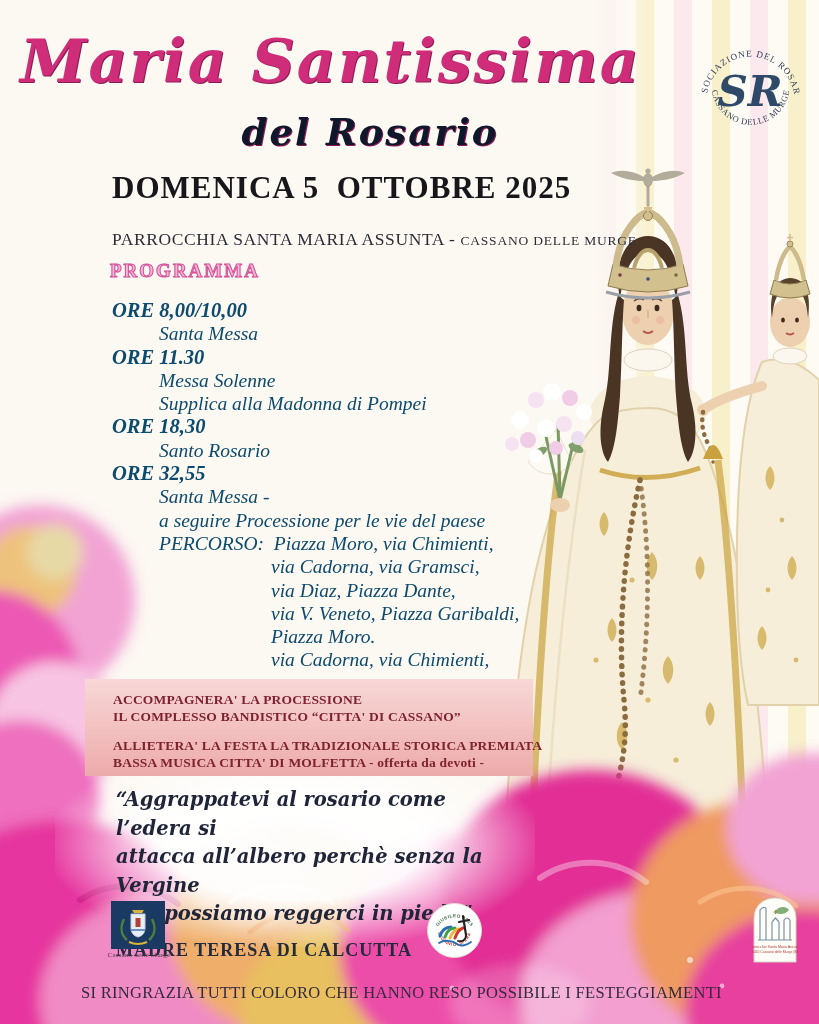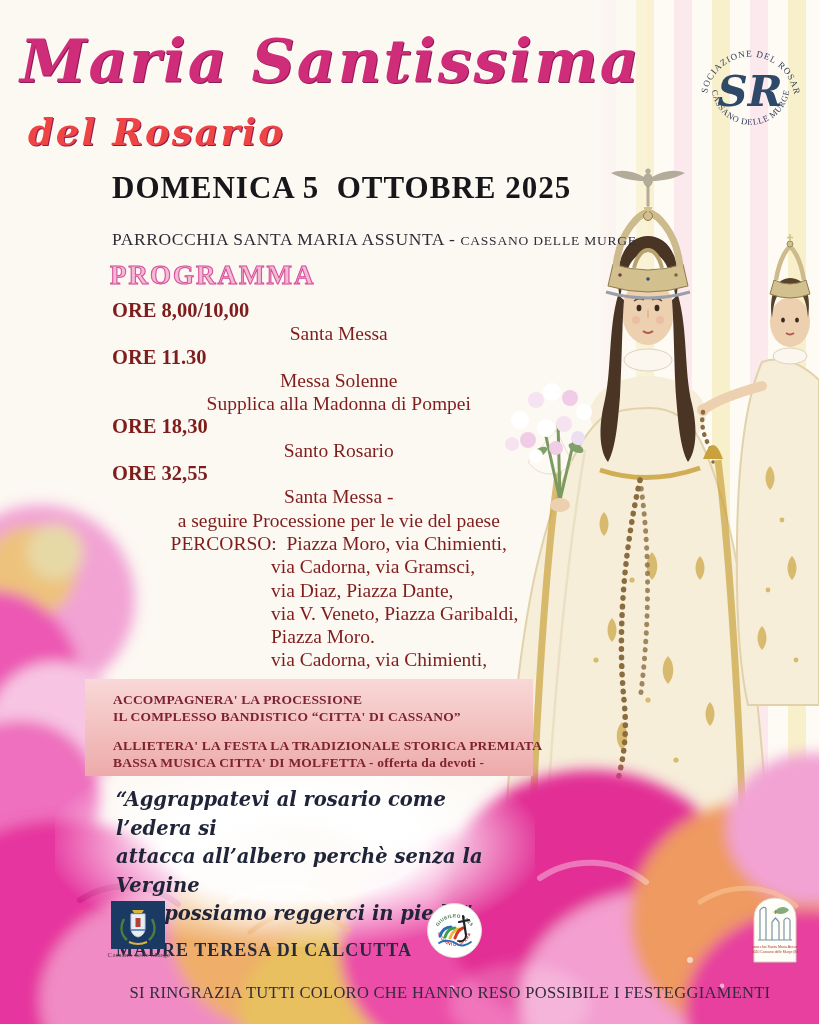--- a/index.html
+++ b/index.html
@@ -22,42 +22,42 @@
     background:radial-gradient(ellipse at center,rgba(255,255,255,.96) 38%,rgba(255,255,255,0) 74%);
   }
   
   .title1{
     position:absolute;left:20px;top:26px;width:720px;text-align:left;
     font-family:"DejaVu Serif", serif;font-style:italic;font-weight:bold;
     font-size:60px;color:#cf2d79;letter-spacing:2px;
     text-shadow:1px 1px 0 #8c1b54;
   }
   .title2{
-    position:absolute;left:28px;top:110px;width:700px;
+    position:absolute;left:20px;top:110px;width:700px;text-align:center;
     font-family:"DejaVu Serif", serif;font-style:italic;font-weight:bold;
-    font-size:37px;color:#ef4444;letter-spacing:2px;
+    font-size:37px;color:#0f172a;letter-spacing:2px;
     text-shadow:1px 1px 0 #8c1b54;
   }
   .date{
     position:absolute;left:112px;top:170px;
     font-size:31px;font-weight:bold;color:#17171b;letter-spacing:1px;white-space:pre;
   }
   .parish{position:absolute;left:112px;top:229px;color:#2d2d38;white-space:pre;}
   .parish .main{font-size:17.5px;letter-spacing:.6px;}
   .parish .place{font-size:13.5px;letter-spacing:.8px;}
   .programma{
     position:absolute;left:110px;top:260px;
-    font-size:27px;font-weight:bold;letter-spacing:2px;color:#f5b8d6;
+    font-size:19px;font-weight:bold;letter-spacing:2px;color:#f5b8d6;
     -webkit-text-stroke:1px #d4539a;
     text-shadow:0 0 1px #d4539a;
   }
-  .program{position:absolute;left:112px;top:299px;color:#7f1d1d;}
+  .program{position:absolute;left:112px;top:299px;color:#0c4a6e;font-style:italic;}
   .program .p-line{white-space:pre;line-height:23.3px;}
   .program .time{font-weight:bold;font-size:20.5px;}
-  .program .detail{font-size:19.5px;padding-left:47px;text-align:center;}
+  .program .detail{font-size:19.5px;padding-left:47px;}
   .program .route{font-size:19.5px;padding-left:159px;}
   
   .band-box{
     position:absolute;left:85px;top:679px;width:448px;height:97px;
     background:linear-gradient(180deg,#f8d8d7,#edaaaa);
     box-sizing:border-box;padding:12px 6px 0 28px;
     color:#7c2230;font-weight:bold;
   }
   .band-line{font-size:13.5px;line-height:17px;letter-spacing:.2px;white-space:pre;}
   .band-gap{height:12px;}
@@ -73,21 +73,21 @@
   }
   
   .crest{position:absolute;left:111px;top:901px;width:54px;height:48px;}
   .crest-caption{
     position:absolute;left:98px;top:951px;width:82px;text-align:center;
     font-size:7px;color:#4d3c49;letter-spacing:.2px;
   }
   .jubilee{position:absolute;left:426px;top:902px;width:57px;height:57px;}
   .parish-logo{position:absolute;left:752px;top:896px;width:46px;height:68px;}
   .thanks{
-    position:absolute;left:81px;top:983px;width:738px;text-align:center;
+    position:absolute;left:81px;top:983px;width:738px;
     font-size:16.5px;letter-spacing:.3px;color:#342a3c;
   }
   .badge{position:absolute;left:694px;top:30px;width:113px;height:113px;}
 </style>
 </head>
 <body>
 
 <div class="poster">
 
   <div class="stripes"></div>

